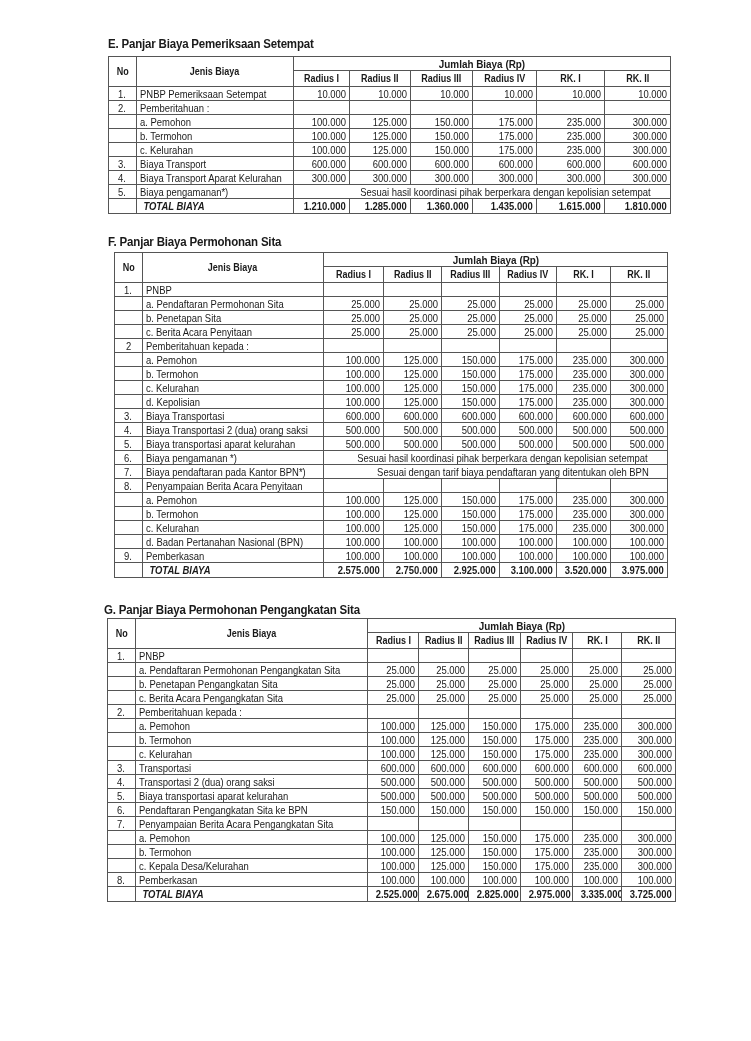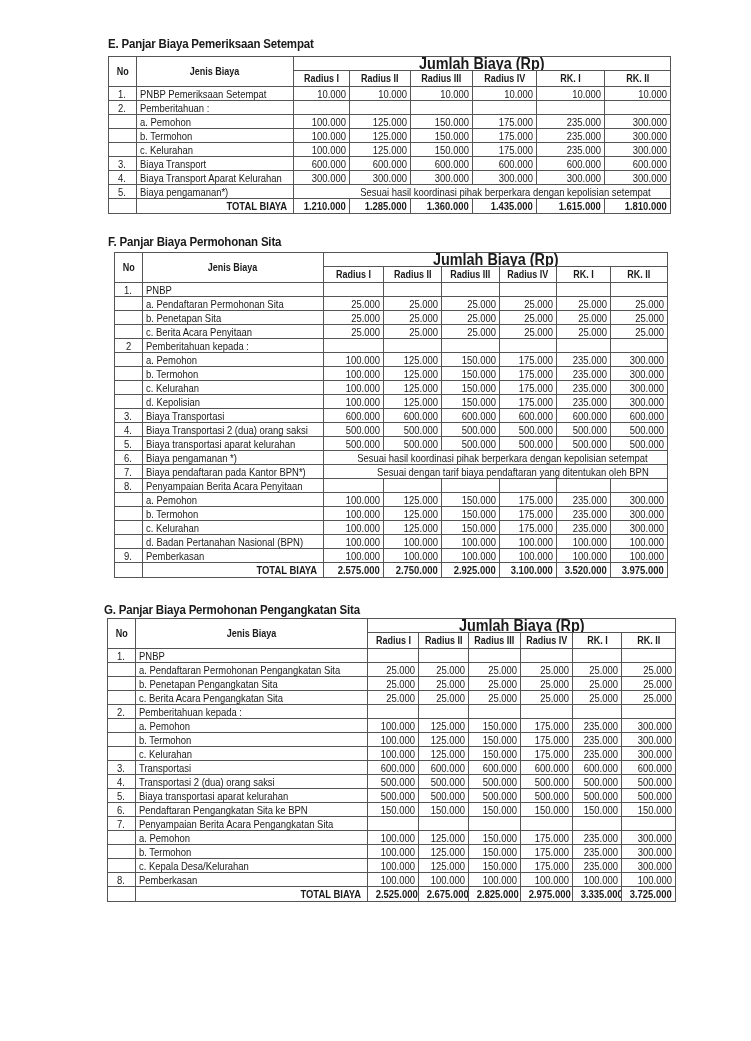--- a/index.html
+++ b/index.html
@@ -1,27 +1,27 @@
 <!DOCTYPE html>
 <html><head>
 <meta charset="utf-8">
 <style>
   html, body { margin:0; padding:0; background:#ffffff; }
   body { width:751px; height:1041px; position:relative; font-family:"Liberation Sans", sans-serif; color:#1a1a1a; overflow:hidden; }
   .section-title { position:absolute; font-weight:bold; font-size:12.5px; letter-spacing:-0.2px; transform:scaleX(0.92); transform-origin:left; white-space:nowrap; }
   table.fee { position:absolute; border-collapse:collapse; table-layout:fixed; font-size:10.5px;padding-left:36px; }
   table.fee td, table.fee th { border:1px solid #555; padding:0 3px; height:13px; line-height:12px; white-space:nowrap; overflow:hidden; }
   table.fee th { font-weight:bold; text-align:center; font-size:10px; }
-  table.fee th.group { height:13px; font-size:16px; }
+  table.fee th.group { height:13px; font-size:11px; }
   table.fee th.sub { height:15px; }
   table.fee td.no { text-align:center; }
   table.fee td.num { text-align:right; }
   table.fee td.note { text-align:right; }
   table.fee tr.total td { font-weight:bold; height:14px; }
-  table.fee tr.total td.label { text-align:right; }
+  table.fee tr.total td.label { text-align:left;font-style:italic; }
   .cond { display:inline-block; transform:scaleX(0.9); transform-origin:left; }
   td.num .cond { transform-origin:right; }
   td.note .cond, td.label .cond, th .cond { transform-origin:center; }
 </style>
 </head>
 <body>
 
 <div class="section-title" style="left:108px;top:37px;">E.  Panjar Biaya Pemeriksaan Setempat</div>
 <table class="fee" id="tbl-E" style="left:108px;top:56px;width:563px;">
   <colgroup>

